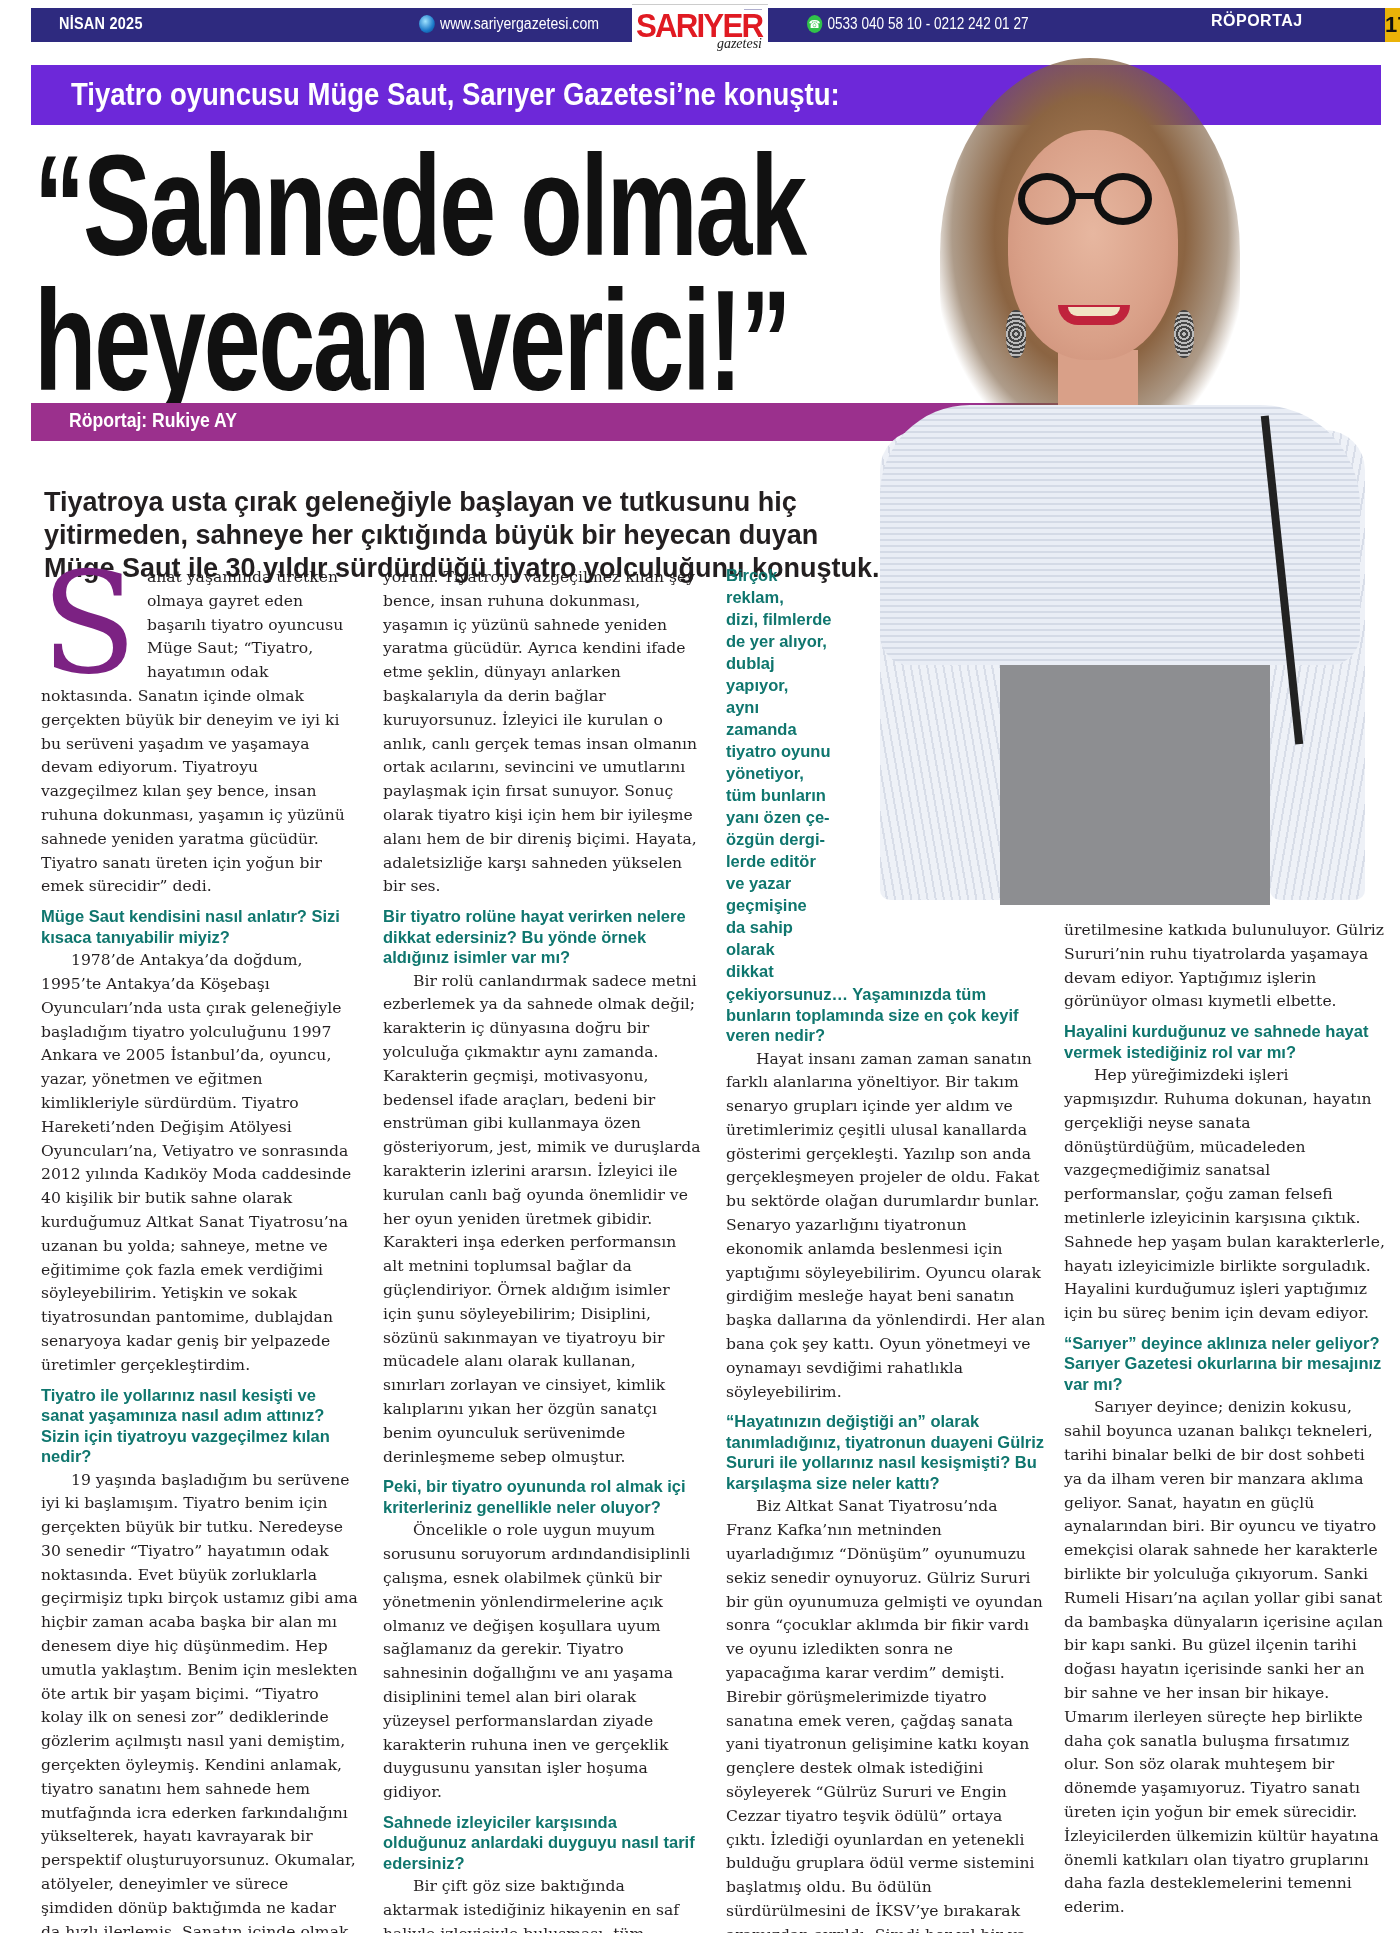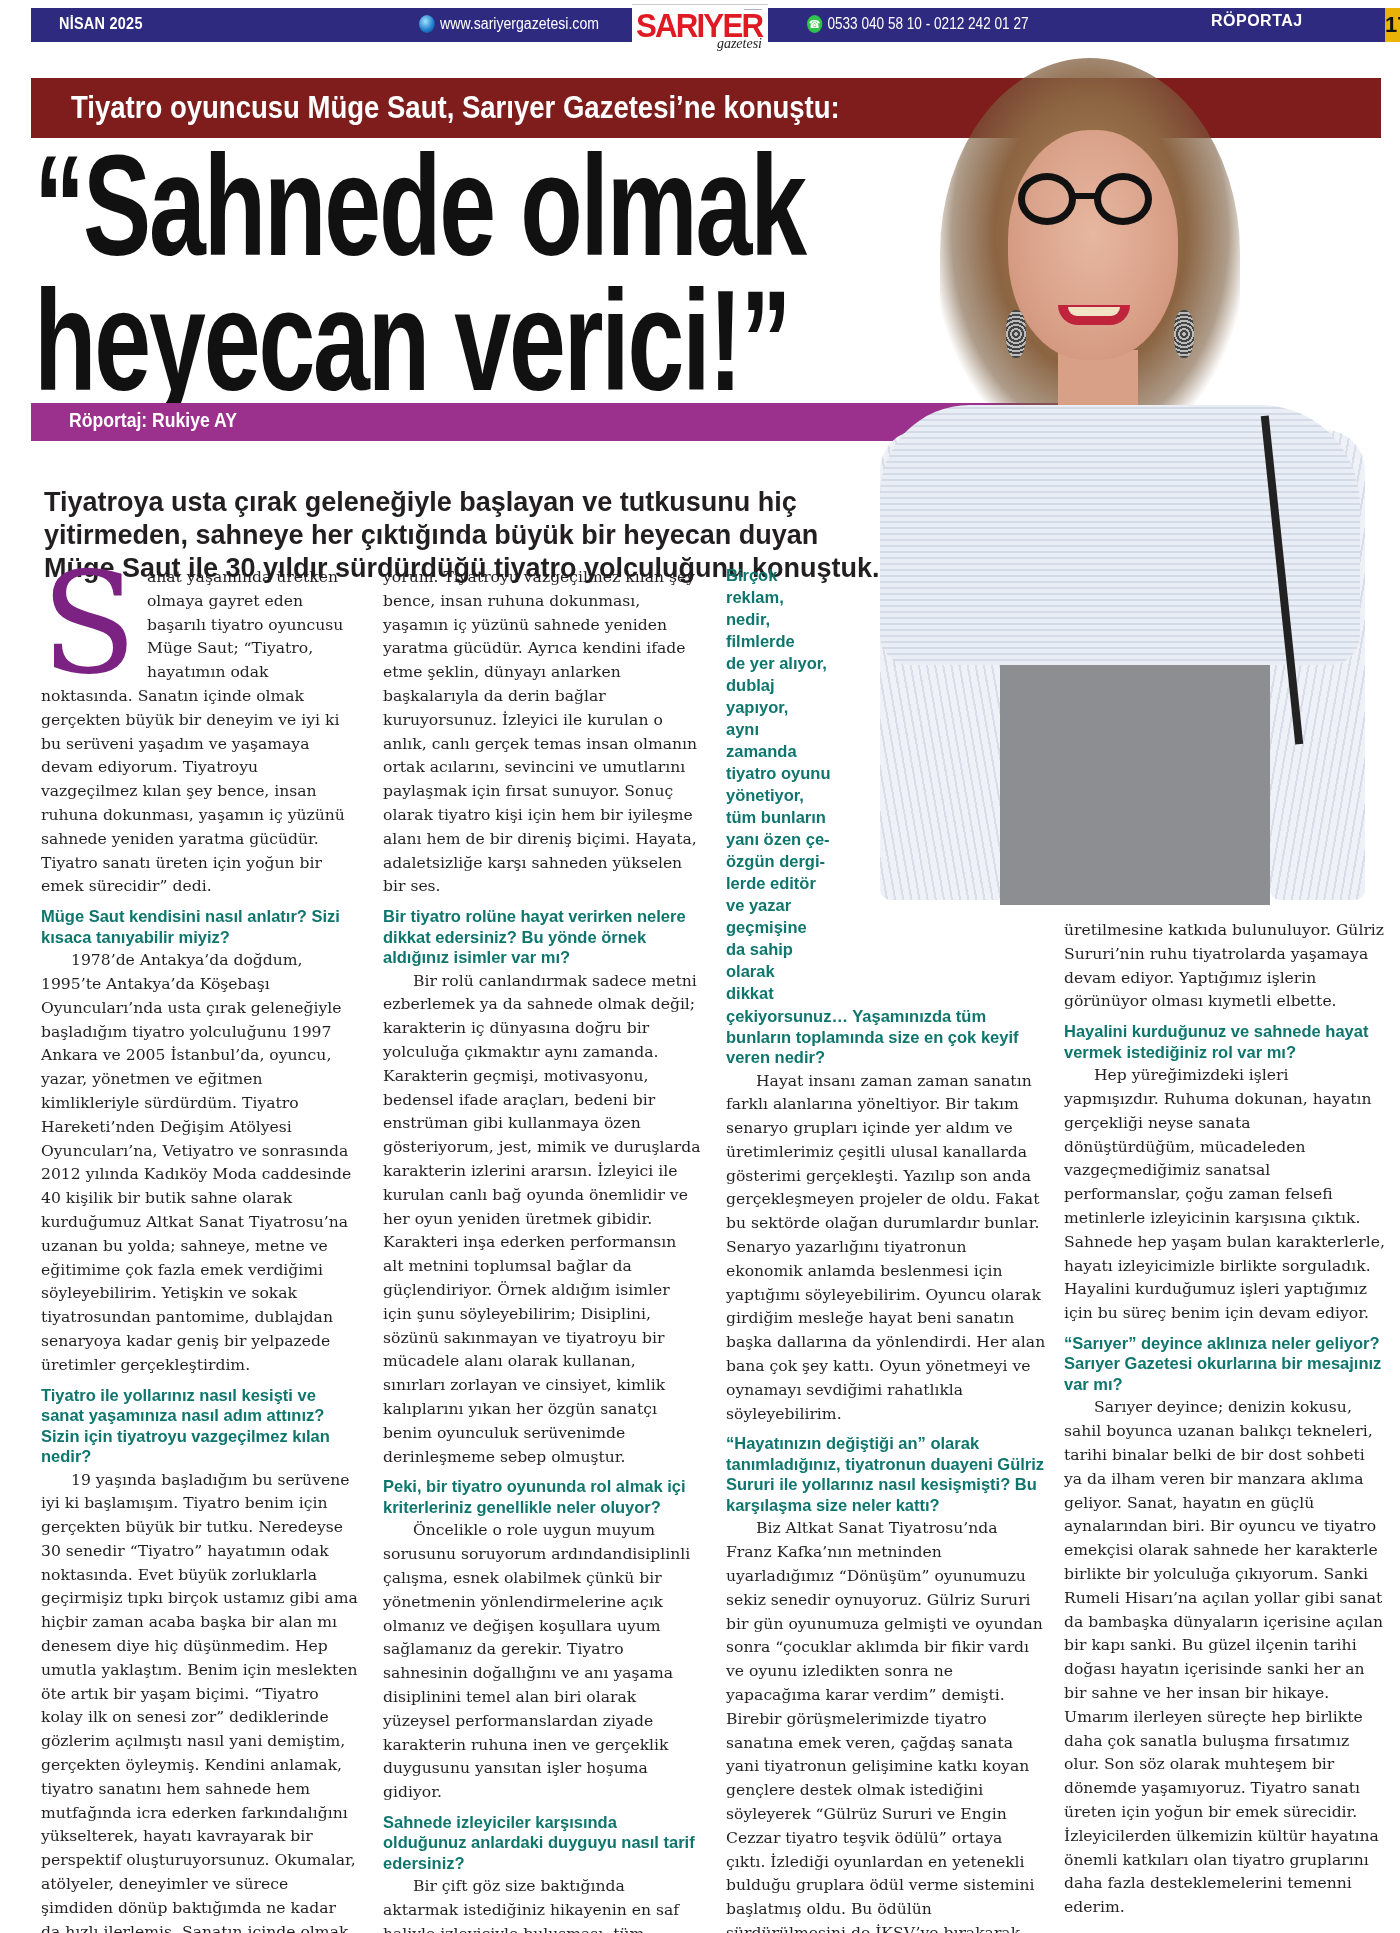--- a/index.html
+++ b/index.html
@@ -14,21 +14,21 @@
   .logo-box { position: absolute; left: 632px; top: 4px; width: 136px; height: 48px; background: #fff; border-top: 1px solid #ccc; }
   .logo-box .logo-word { position: absolute; left: 4px; top: 2px; font-family: "Liberation Sans", sans-serif; font-weight: 900; font-size: 34px; color: #e01a22; letter-spacing: -2px; transform: scaleX(0.92); transform-origin: left; line-height: 36px; }
   .logo-box .logo-sub { position: absolute; right: 6px; bottom: 0px; font-family: "Liberation Serif", serif; font-style: italic; font-size: 14px; color: #222; }
   .logo-box .logo-tiny { position: absolute; right: 6px; top: 1px; font-size: 6px; color: #2e2a7f; font-family: "Liberation Sans", sans-serif; }
   .topbar .phone { position: absolute; left: 776px; top: 7px; color: #fff; font-family: "Liberation Sans", sans-serif; font-size: 16px; display: flex; align-items: center; gap: 6px; transform: scaleX(0.85); transform-origin: left; }
   .wa { width: 18px; height: 18px; border-radius: 50%; background: #31c24a; display: inline-flex; align-items: center; justify-content: center; color: #fff; font-size: 11px; }
   .topbar .section { position: absolute; left: 1180px; top: 4px; color: #fff; font-family: "Liberation Sans", sans-serif; font-weight: bold; font-size: 16px; letter-spacing: 0.5px; }
   .topbar .pageno { position: absolute; left: 1330px; top: 0; width: 27px; height: 34px; background: #eab308; color: #111; font-family: "Liberation Sans", sans-serif; font-weight: bold; font-size: 22px; text-align: left; line-height: 34px; margin-left: 24px; }
 
   
-  .kicker { position: absolute; left: 31px; top: 78px; width: 1350px; height: 60px; background: #7f1d1d; }
+  .kicker { position: absolute; left: 31px; top: 65px; width: 1350px; height: 60px; background: #6d28d9; }
   .kicker span { position: absolute; left: 40px; top: 11px; color: #fff; font-family: "Liberation Sans", sans-serif; font-weight: bold; font-size: 32px; transform: scaleX(0.86); transform-origin: left; white-space: nowrap; }
 
   
   .headline { position: absolute; left: 34px; top: 138px; font-family: "Liberation Sans", sans-serif; font-weight: 900; color: #111; line-height: 135px; font-size: 142px; letter-spacing: -3px; transform: scaleX(0.72); transform-origin: left top; white-space: nowrap; }
   .headline div { font-weight: bold; }
 
   
   .byline { position: absolute; left: 31px; top: 403px; width: 1090px; height: 38px; background: #9b308d; border-top-right-radius: 40px 38px; }
   .byline span { position: absolute; left: 38px; top: 6px; color: #fff; font-family: "Liberation Sans", sans-serif; font-weight: bold; font-size: 20px; transform: scaleX(0.88); transform-origin: left; }
 
@@ -136,21 +136,21 @@
   <p class="ind">Bir rolü canlandırmak sadece metni ezberlemek ya da sahnede olmak değil; karakterin iç dünyasına doğru bir yolculuğa çıkmaktır aynı zamanda. Karakterin geçmişi, motivasyonu, bedensel ifade araçları, bedeni bir enstrüman gibi kullanmaya özen gösteriyorum, jest, mimik ve duruşlarda karakterin izlerini ararsın. İzleyici ile kurulan canlı bağ oyunda önemlidir ve her oyun yeniden üretmek gibidir. Karakteri inşa ederken performansın alt metnini toplumsal bağlar da güçlendiriyor. Örnek aldığım isimler için şunu söyleyebilirim; Disiplini, sözünü sakınmayan ve tiyatroyu bir mücadele alanı olarak kullanan, sınırları zorlayan ve cinsiyet, kimlik kalıplarını yıkan her özgün sanatçı benim oyunculuk serüvenimde derinleşmeme sebep olmuştur.</p>
   <h3>Peki, bir tiyatro oyununda rol almak içi kriterleriniz genellikle neler oluyor?</h3>
   <p class="ind">Öncelikle o role uygun muyum sorusunu soruyorum ardındandisiplinli çalışma, esnek olabilmek çünkü bir yönetmenin yönlendirmelerine açık olmanız ve değişen koşullara uyum sağlamanız da gerekir. Tiyatro sahnesinin doğallığını ve anı yaşama disiplinini temel alan biri olarak yüzeysel performanslardan ziyade karakterin ruhuna inen ve gerçeklik duygusunu yansıtan işler hoşuma gidiyor.</p>
   <h3>Sahnede izleyiciler karşısında olduğunuz anlardaki duyguyu nasıl tarif edersiniz?</h3>
   <p class="ind">Bir çift göz size baktığında aktarmak istediğiniz hikayenin en saf haliyle izleyiciyle buluşması, tüm çıplaklığıyla sahnede olmak gerçekten heyecan verici.</p>
 </div>
 
 <div class="col c3">
   <h3 class="lead-q narrow">
     <div>Birçok reklam,</div>
-    <div>nedir, filmlerde</div>
+    <div>dizi, filmlerde</div>
     <div>de yer alıyor,</div>
     <div>dublaj yapıyor,</div>
     <div>aynı zamanda</div>
     <div>tiyatro oyunu</div>
     <div>yönetiyor,</div>
     <div>tüm bunların</div>
     <div>yanı özen çe-</div>
     <div>özgün dergi-</div>
     <div>lerde editör</div>
     <div>ve yazar</div>

